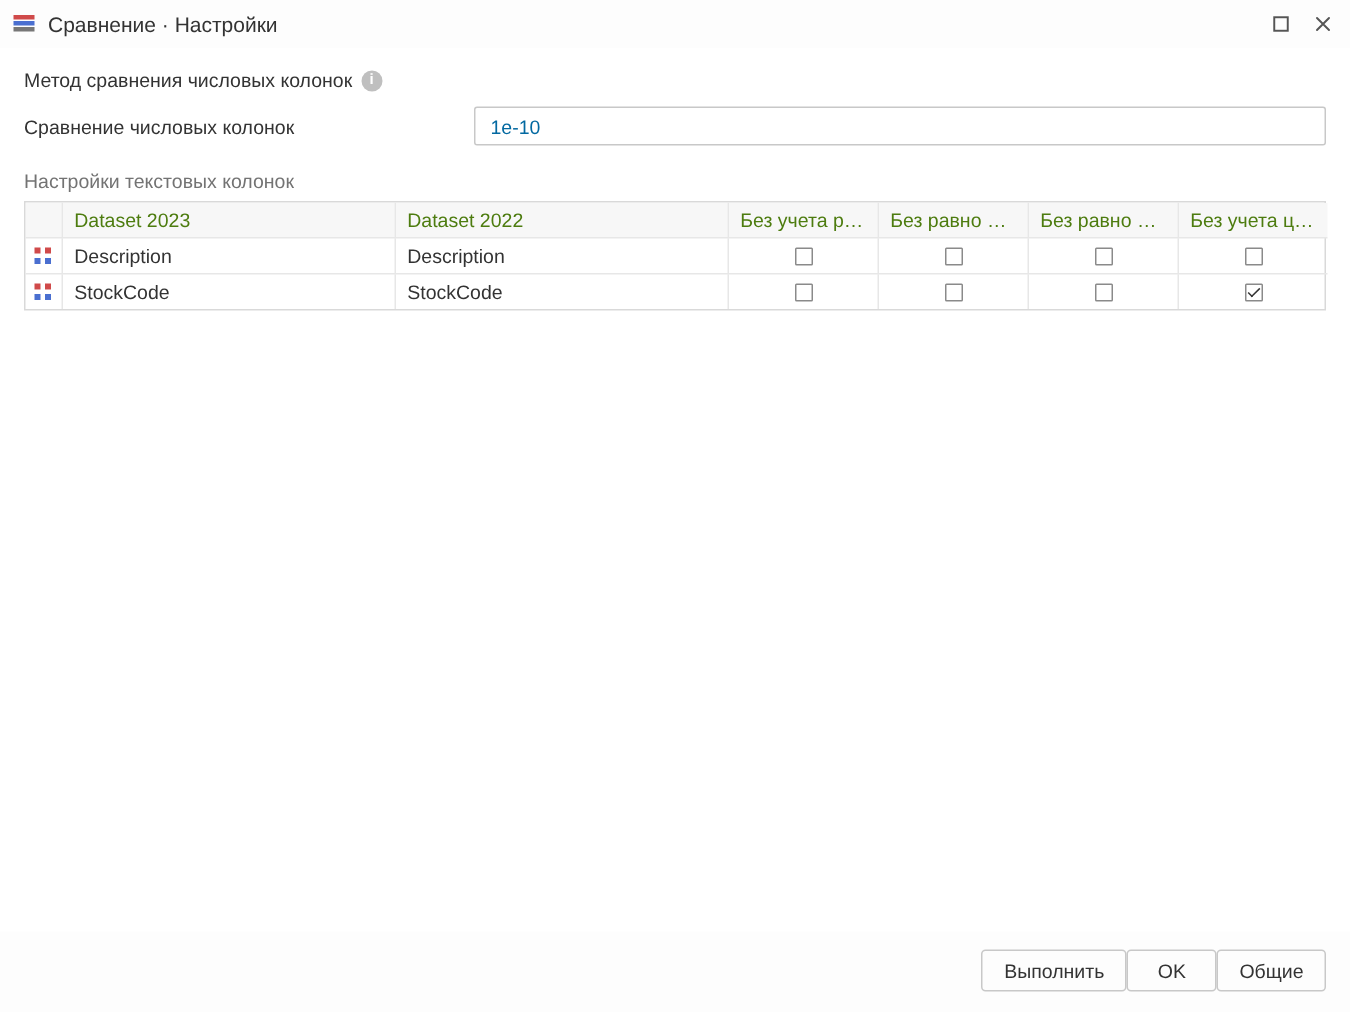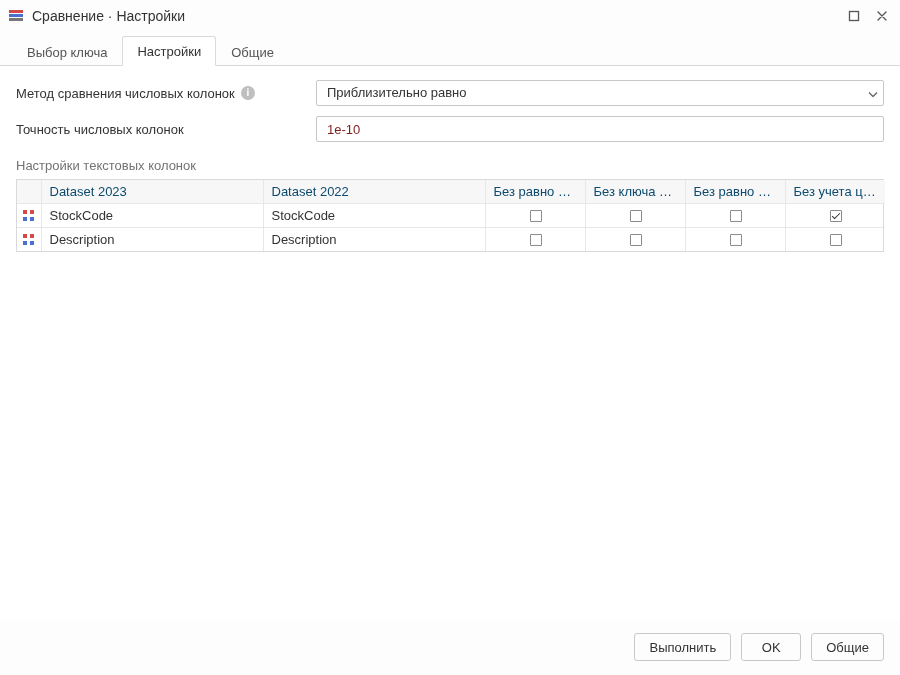--- a/index.html
+++ b/index.html
@@ -110,21 +110,21 @@
   }
 
   input.text-input {
     width: 100%;
     height: 26px;
     border: 1px solid #c8c8c8;
     border-radius: 2px;
     padding: 0 10px;
     font-family: inherit;
     font-size: 13px;
-    color: #7f1d1d;
+    color: #0369a1;
     outline: none;
   }
 
   .section-title {
     margin: 6px 0 6px 0;
     font-size: 13px;
     color: #737373;
   }
 
   
@@ -143,21 +143,21 @@
     color: #333;
     padding: 4px 8px;
     text-align: left;
     height: 23px;
     overflow: hidden;
     text-overflow: ellipsis;
     white-space: nowrap;
   }
   table.data th {
     background: #f7f7f7;
-    color: #0c4a6e;
+    color: #4d7c0f;
   }
   table.data th:first-child, table.data td:first-child { border-left: none; }
   table.data th:last-child,  table.data td:last-child  { border-right: none; }
   table.data tr:first-child th { border-top: none; }
   table.data tr:last-child td  { border-bottom: none; }
   table.data td.center, table.data th.center { text-align: center; padding: 0; }
 
   .col-icon { width: 24px; }
   .col-ds  { width: 222px; }
   .col-ck  { width: 100px; }
@@ -182,21 +182,21 @@
     border: solid #333;
     border-width: 0 1.5px 1.5px 0;
     transform: rotate(45deg);
   }
 
   
   .footer {
     display: flex;
     justify-content: flex-end;
     align-items: center;
-    gap: 10px;
+    gap: 0;
     padding: 12px 16px 14px 16px;
     background: #fdfdfd;
   }
   .btn {
     min-width: 60px;
     height: 28px;
     padding: 0 14px;
     border: 1px solid #c8c8c8;
     border-radius: 3px;
     background: #fdfdfd;
@@ -228,48 +228,33 @@
           </svg>
       </span>
       <span class="win-btn">
         <svg width="12" height="12" viewBox="0 0 12 12">
             <path d="M2 2 L10 10 M10 2 L2 10" stroke="#555" stroke-width="1.3" stroke-linecap="round"></path>
           </svg>
       </span>
     </div>
   </div>
 
-  <div class="tabs-row">
-    <div class="tab">Выбор ключа</div>
-    <div class="tab active">Настройки</div>
-    <div class="tab">Общие</div>
-  </div>
 
   <div class="content">
 
     <div class="form-row">
       <div class="label">
         <span>Метод сравнения числовых колонок</span>
         <span class="info-icon">i</span>
       </div>
-      <div class="field">
-        <div class="select-box">
-          <div class="display">Приблизительно равно</div>
-          <span class="caret">
-            <svg width="10" height="6" viewBox="0 0 10 6">
-                <path d="M1 1 L5 5 L9 1" fill="none" stroke="#666" stroke-width="1.3"></path>
-              </svg>
-          </span>
-        </div>
-      </div>
     </div>
 
     <div class="form-row">
       <div class="label">
-        <span>Точность числовых колонок</span>
+        <span>Сравнение числовых колонок</span>
       </div>
       <div class="field">
         <input class="text-input" type="text" value="1e-10" style="">
       </div>
     </div>
 
     <div class="section-title">Настройки текстовых колонок</div>
 
     <div class="grid">
       <table class="data">
@@ -280,58 +265,58 @@
           <col class="col-ck">
             <col class="col-ck">
             <col class="col-ck">
             <col class="col-ck">
         </colgroup>
         <thead>
           <tr>
             <th class="center"></th>
             <th>Dataset 2023</th>
             <th>Dataset 2022</th>
-            <th>Без равно ре...</th>
-            <th>Без ключа пу...</th>
+            <th>Без учета ре...</th>
+            <th>Без равно пу...</th>
             <th>Без равно пр...</th>
             <th>Без учета ци...</th>
           </tr>
         </thead>
         <tbody id="table-body">
             <tr>
               <td class="center row-icon">
                 <svg width="14" height="14" viewBox="0 0 14 14">
                   <rect x="1" y="1" width="4" height="4" fill="#d04a4a"></rect>
                   <rect x="8" y="1" width="4" height="4" fill="#d04a4a"></rect>
                   <rect x="1" y="8" width="4" height="4" fill="#4a6fd0"></rect>
                   <rect x="8" y="8" width="4" height="4" fill="#4a6fd0"></rect>
                 </svg>
               </td>
-              <td>StockCode</td>
-              <td>StockCode</td>
-              <td class="center"><input type="checkbox" style=""></td>
-              <td class="center"><input type="checkbox" style=""></td>
-              <td class="center"><input type="checkbox" style=""></td>
-              <td class="center"><input type="checkbox" checked="" style=""></td>
+              <td>Description</td>
+              <td>Description</td>
+              <td class="center"><input type="checkbox" style=""></td>
+              <td class="center"><input type="checkbox" style=""></td>
+              <td class="center"><input type="checkbox" style=""></td>
+              <td class="center"><input type="checkbox" style=""></td>
             </tr>
             <tr>
               <td class="center row-icon">
                 <svg width="14" height="14" viewBox="0 0 14 14">
                   <rect x="1" y="1" width="4" height="4" fill="#d04a4a"></rect>
                   <rect x="8" y="1" width="4" height="4" fill="#d04a4a"></rect>
                   <rect x="1" y="8" width="4" height="4" fill="#4a6fd0"></rect>
                   <rect x="8" y="8" width="4" height="4" fill="#4a6fd0"></rect>
                 </svg>
               </td>
-              <td>Description</td>
-              <td>Description</td>
-              <td class="center"><input type="checkbox" style=""></td>
-              <td class="center"><input type="checkbox" style=""></td>
-              <td class="center"><input type="checkbox" style=""></td>
-              <td class="center"><input type="checkbox" style=""></td>
+              <td>StockCode</td>
+              <td>StockCode</td>
+              <td class="center"><input type="checkbox" style=""></td>
+              <td class="center"><input type="checkbox" style=""></td>
+              <td class="center"><input type="checkbox" style=""></td>
+              <td class="center"><input type="checkbox" checked="" style=""></td>
             </tr>
           </tbody>
       </table>
     </div>
 
   </div>
 
   <div class="footer">
     <button class="btn">Выполнить</button>
     <button class="btn">OK</button>

